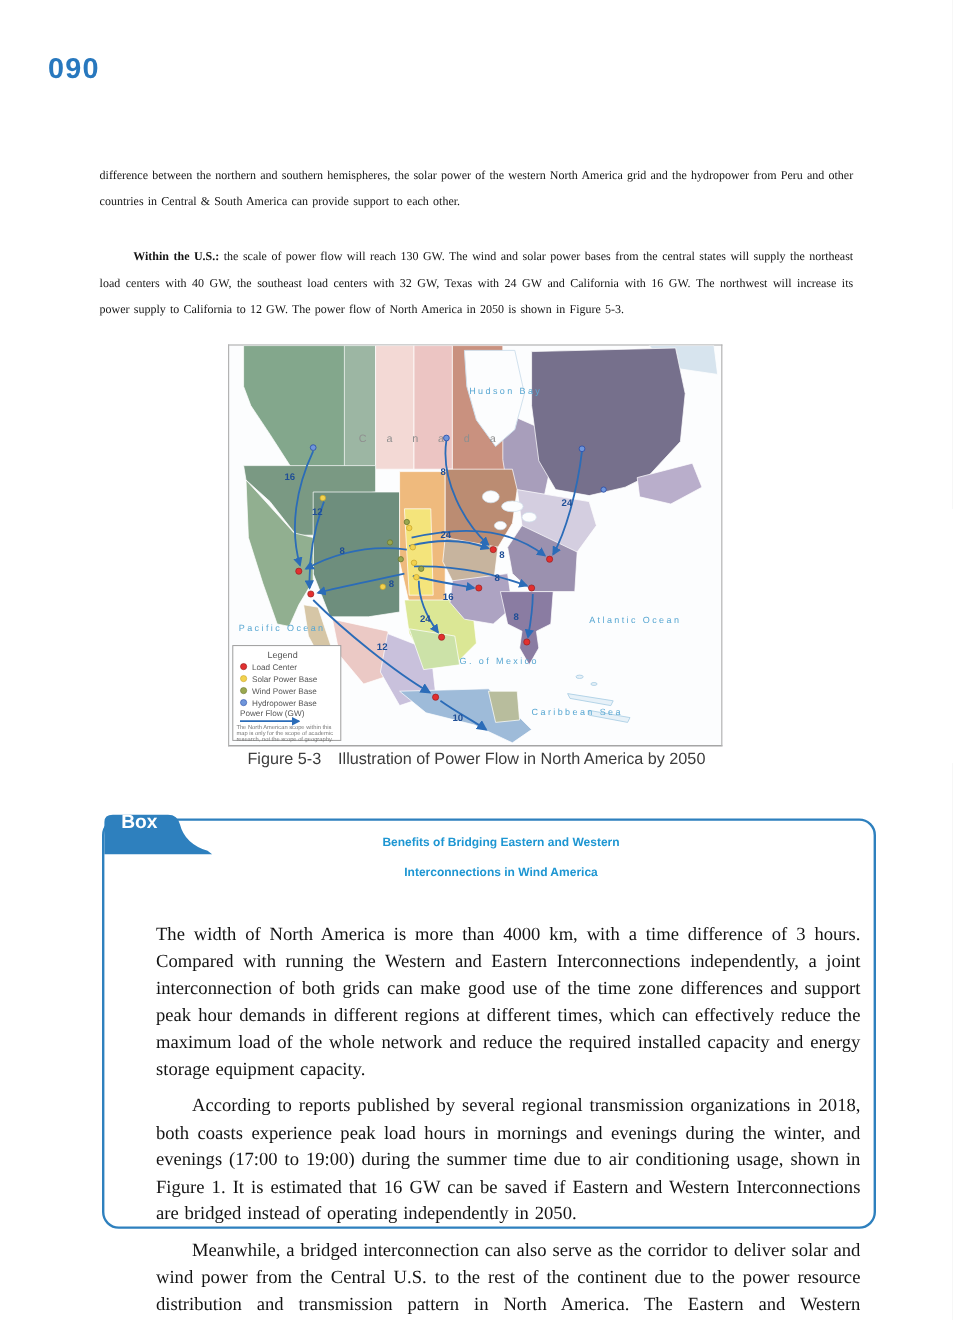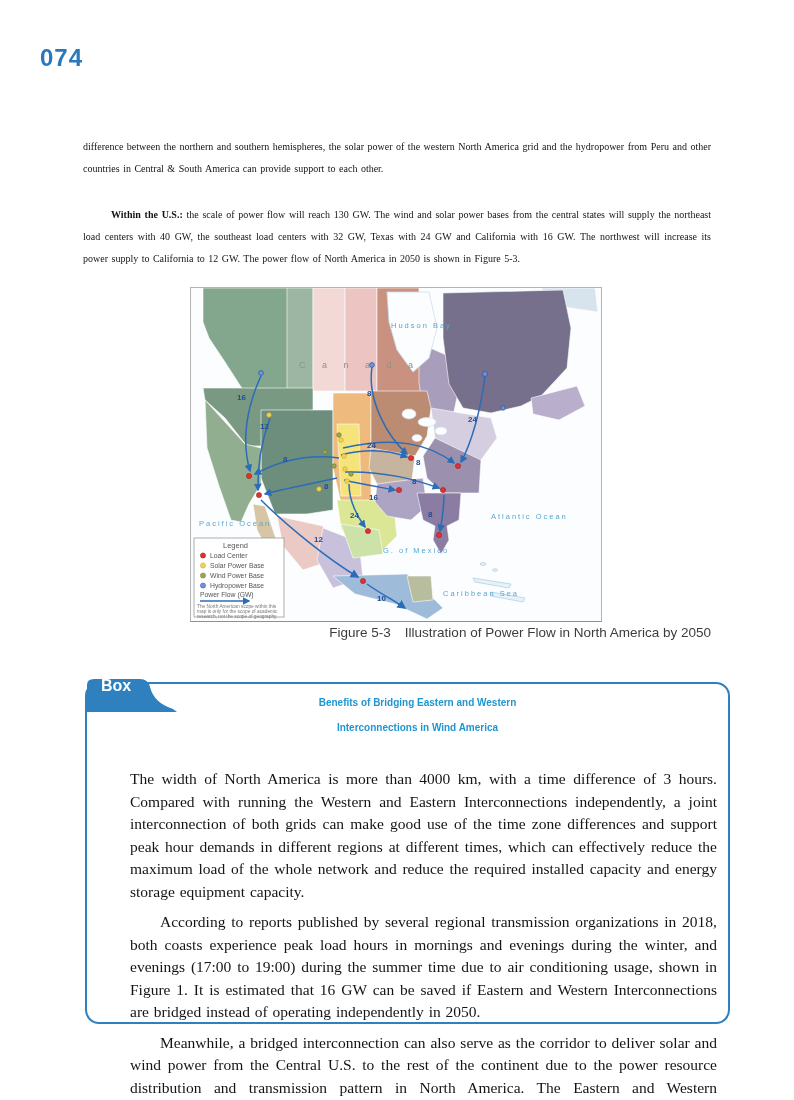--- a/index.html
+++ b/index.html
@@ -19,21 +19,21 @@
     word-spacing:1px;
   }
   .par1{top:126px;}
   .par2{top:194px;text-indent:28px;}
   .par2 b{font-weight:bold;}
   .figure-wrap{
     position:absolute;left:190px;top:287px;width:410px;height:333px;
     border:1px solid #b3b3b3;border-bottom-color:#8f8f8f;background:#fcfdfe;
   }
   .figure-caption{
-    position:absolute;left:83px;top:625px;width:628px;text-align:right;
+    position:absolute;left:83px;top:625px;width:628px;text-align:center;
     font-family:"Liberation Sans",sans-serif;font-size:13.5px;color:#3c3c3c;
   }
   .figure-caption .cap-label{margin-right:14px;}
   .box{
     position:absolute;left:85px;top:682px;width:621px;height:338px;
     border:2px solid #2e80be;border-radius:14px;background:#ffffff;padding-left:20px;
   }
   .box-tab{
     position:absolute;left:-2px;top:-8px;width:92px;height:36px;
   }
@@ -59,21 +59,21 @@
   .flow-lbl{fill:#1f4e96;font-size:8px;font-weight:bold;}
   .legend-txt{fill:#555;font-size:6.8px;}
   .legend-title{fill:#555;font-size:7.5px;}
   .legend-note{fill:#777;font-size:4.8px;}
 </style>
 </head>
 <body>
 
 <div class="page">
 
-  <div class="page-number">074</div>
+  <div class="page-number">090</div>
 
   <p class="body-par par1">difference between the northern and southern hemispheres, the solar power of the western North America grid and the hydropower from Peru and other countries in Central &amp; South America can provide support to each other.</p>
 
   <p class="body-par par2"><b>Within the U.S.:</b><span> the scale of power flow will reach 130 GW. The wind and solar power bases from the central states will supply the northeast load centers with 40 GW, the southeast load centers with 32 GW, Texas with 24 GW and California with 16 GW. The northwest will increase its power supply to California to 12 GW. The power flow of North America in 2050 is shown in Figure 5-3.</span></p>
 
   <div class="figure-wrap">
     <svg width="408" height="331" viewBox="0 0 408 331" xmlns="http://www.w3.org/2000/svg">
       <defs>
         <marker id="arr" viewBox="0 0 10 10" refX="8.2" refY="5" markerWidth="5.2" markerHeight="5.2" orient="auto">
           <path d="M0,0 L10,5 L0,10 z" fill="#2b6cb8"></path>

